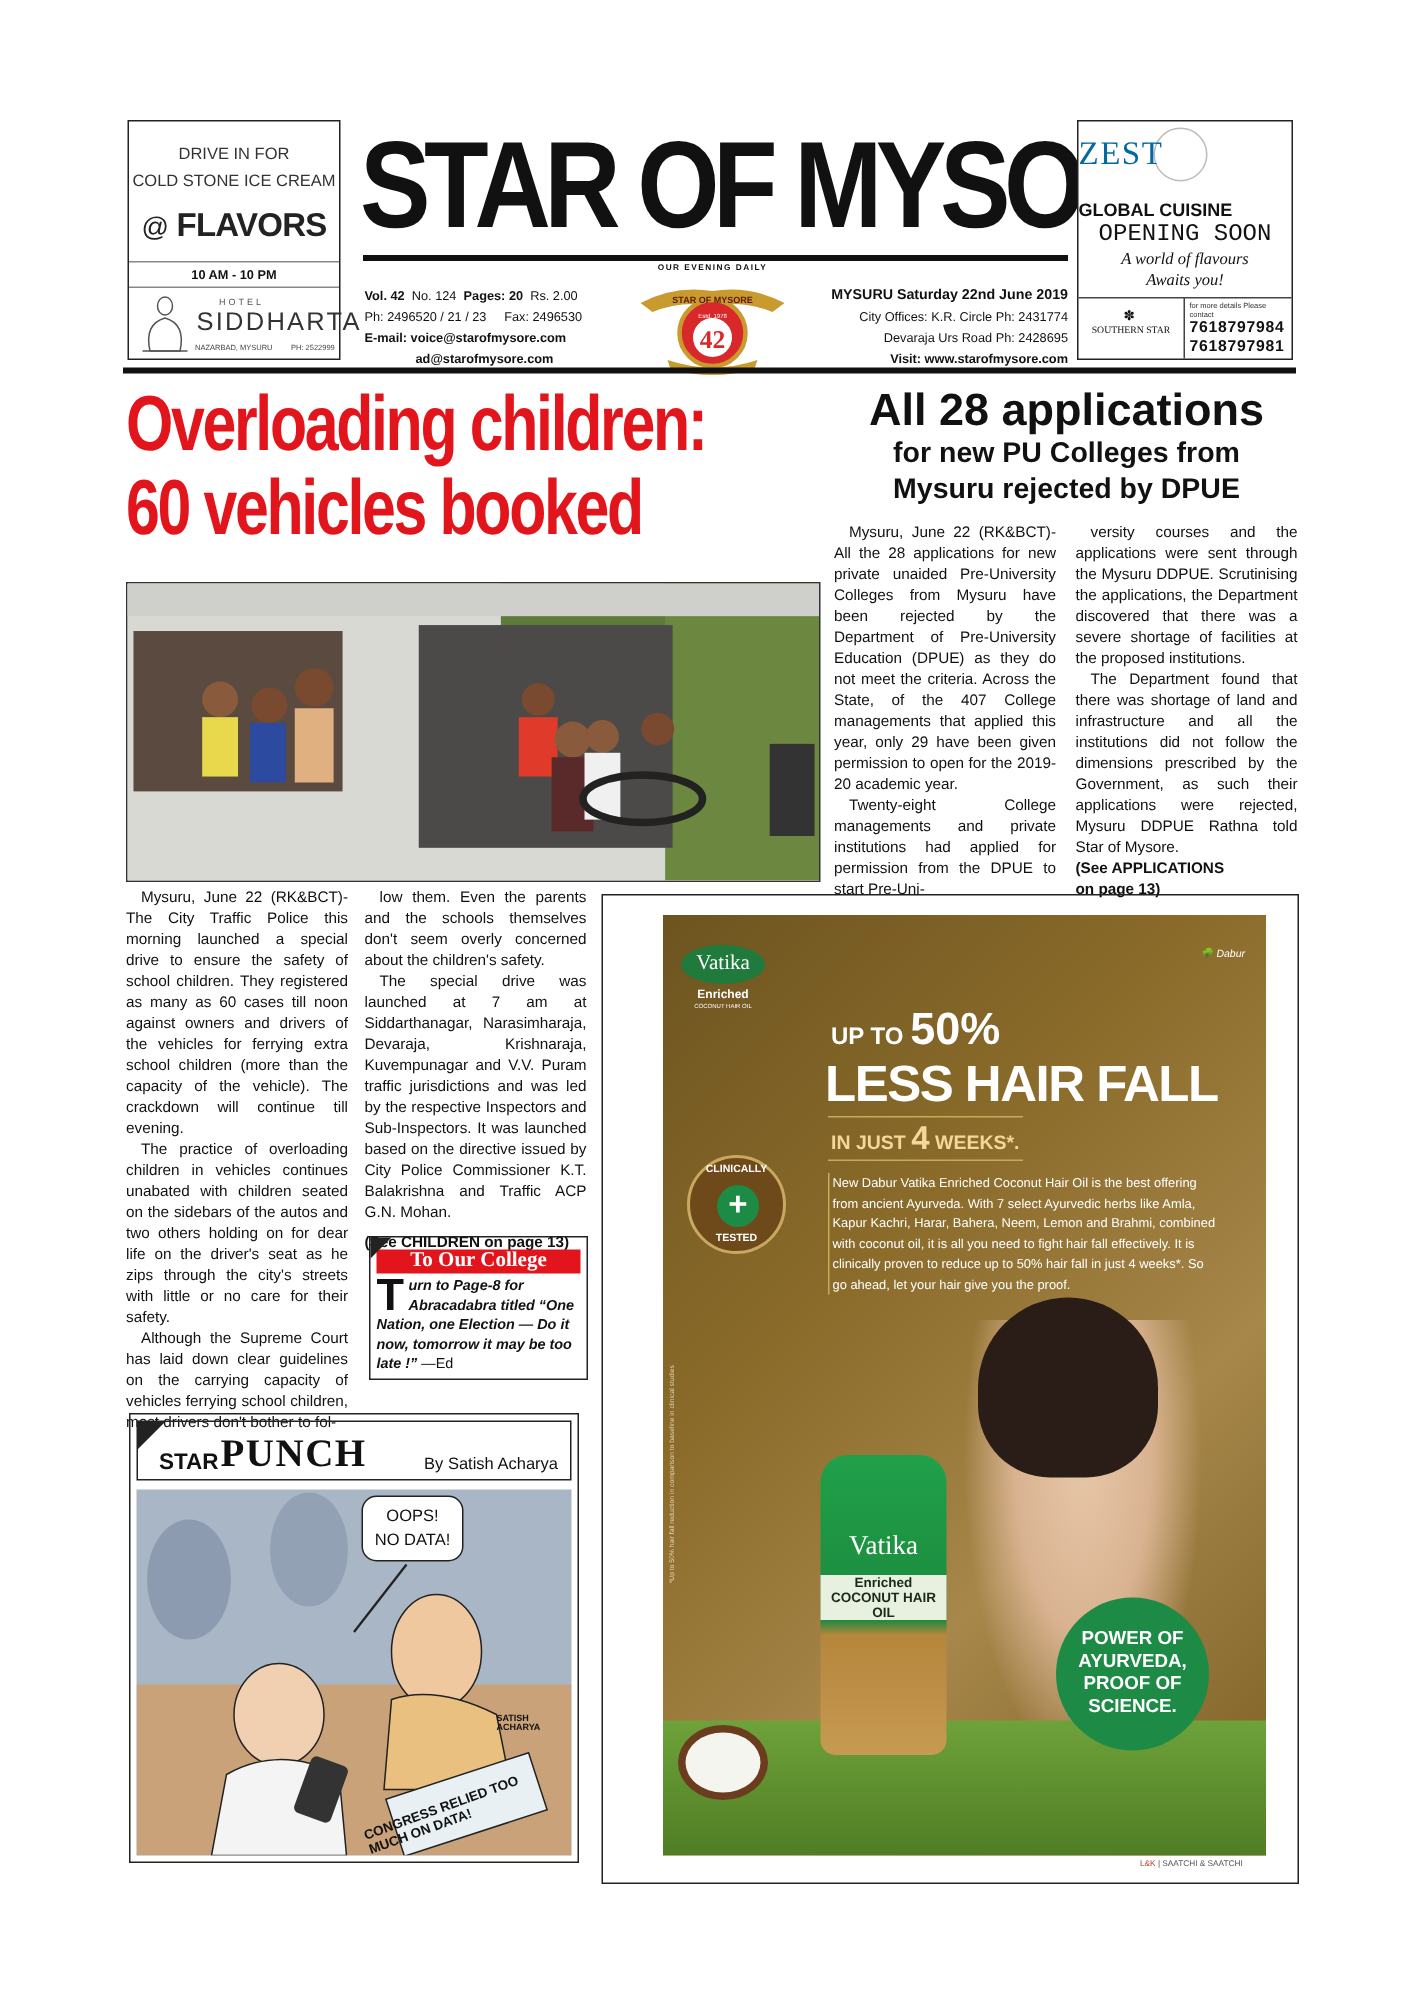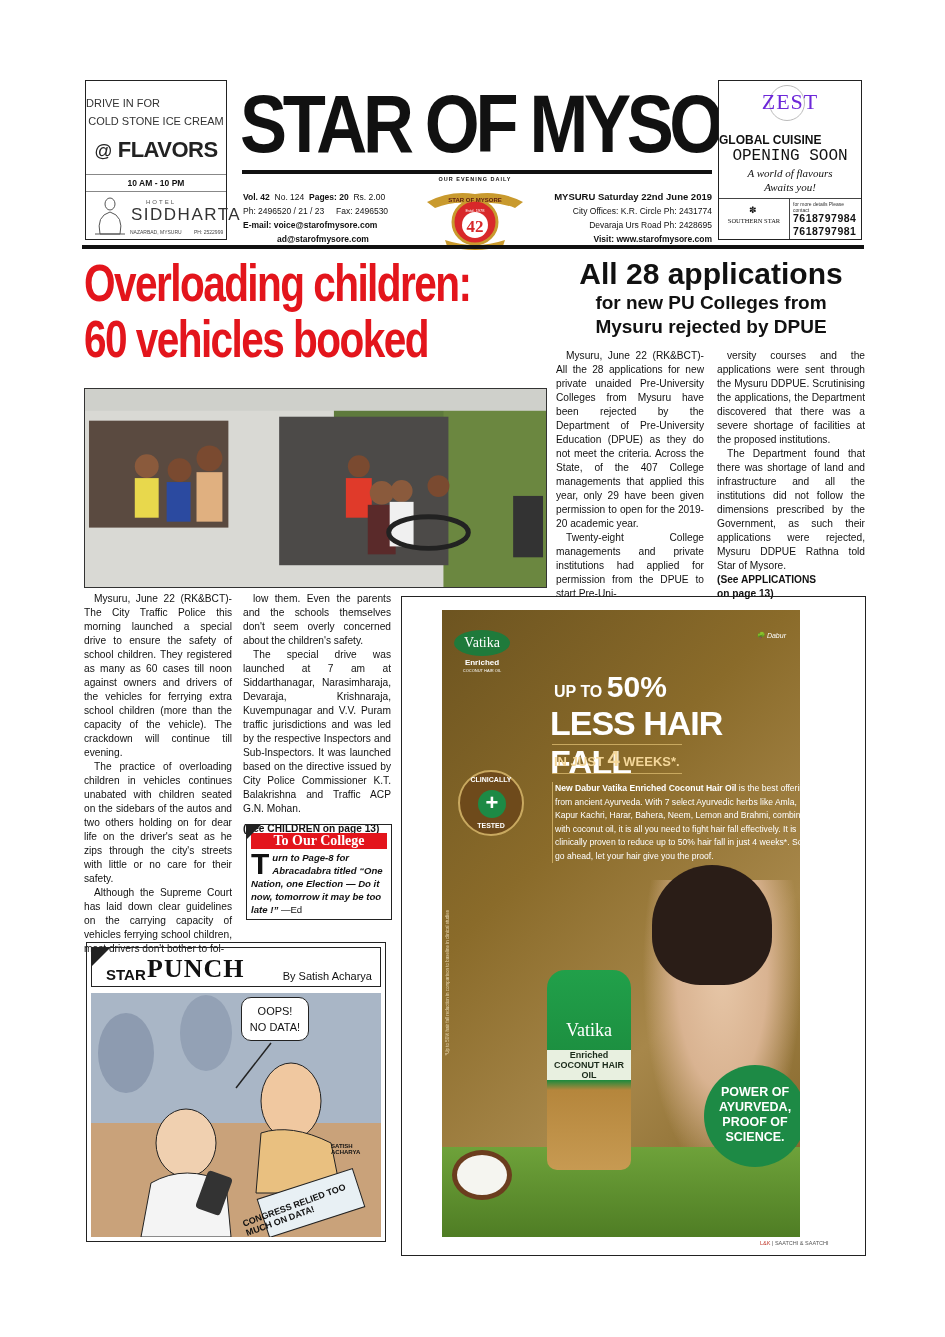--- a/index.html
+++ b/index.html
@@ -1,42 +1,42 @@
 <!DOCTYPE html>
 <html><head>
 <meta charset="utf-8">
 <style>
 *{box-sizing:border-box;margin:0;padding:0}
 body{width:945px;height:1337px;background:#fff;font-family:"Liberation Sans",sans-serif;color:#111;position:relative;overflow:hidden}
 .abs{position:absolute}
 
 .adbox{border:1.5px solid #222;background:#fff}
 #ad-left{left:85px;top:80px;width:142px;height:160px}
-#ad-left .l1{position:absolute;top:16px;width:100%;text-align:left;font-size:11px;color:#333}
+#ad-left .l1{position:absolute;top:16px;width:100%;text-align:center;font-size:11px;color:#333}
 #ad-left .l2{position:absolute;top:34px;width:100%;text-align:center;font-size:11px;color:#333}
 #ad-left .l3{position:absolute;top:56px;width:100%;text-align:center;font-size:22px;font-weight:bold;color:#222;letter-spacing:-0.5px}
 #ad-left .l3 .at{font-weight:normal;font-size:18px}
 #ad-left .hr1{position:absolute;top:93px;left:0;right:0;border-top:1px solid #888}
 #ad-left .l4{position:absolute;top:97px;width:100%;text-align:center;font-size:8.5px;font-weight:bold}
 #ad-left .hr2{position:absolute;top:110px;left:0;right:0;border-top:1px solid #888}
 #ad-left .buddha{position:absolute;left:6px;top:115px;width:36px;height:40px}
 #ad-left .l5{position:absolute;top:118px;left:60px;font-size:6px;letter-spacing:2px;color:#555}
 #ad-left .l6{position:absolute;top:124px;left:45px;font-size:17px;letter-spacing:1.5px;color:#333}
 #ad-left .l7{position:absolute;top:148px;left:44px;font-size:5px;color:#444}
 #ad-left .l8{position:absolute;top:148px;left:108px;font-size:5px;color:#444}
 #masthead-title{left:240px;top:76px;width:470px;height:95px;font-family:"Liberation Sans",sans-serif;font-weight:bold;font-size:82px;line-height:95px;letter-spacing:-5px;transform:scaleX(0.86);transform-origin:left;color:#111;white-space:nowrap}
 #mast-rule{left:242px;top:170px;width:470px;height:4px;background:#111}
 #tagline{left:405px;top:176px;width:140px;text-align:center;font-size:5.5px;font-weight:bold;letter-spacing:1px}
 .info{font-size:8.5px;line-height:14px;color:#111}
 #info-left{left:243px;top:190px;width:175px}
 #info-left b{font-weight:bold}
 #info-right{left:540px;top:190px;width:172px;text-align:right}
 #emblem{left:425px;top:182px;width:100px;height:70px}
 #ad-right{left:718px;top:80px;width:144px;height:160px}
-#ad-right .zest{position:absolute;top:8px;width:100%;text-align:center;font-family:"Liberation Serif",serif;font-size:22px;color:#6d28d9;letter-spacing:1px}
+#ad-right .zest{position:absolute;top:8px;width:100%;font-family:"Liberation Serif",serif;font-size:22px;color:#0369a1;letter-spacing:1px}
 #ad-right .zring{position:absolute;left:50px;top:4px;width:36px;height:36px;border-radius:50%;border:1.5px solid #bbb}
 #ad-right .g1{position:absolute;top:52px;width:100%;text-align:left;font-size:12px;font-weight:bold}
 #ad-right .g2{position:absolute;top:66px;width:100%;text-align:center;font-family:Liberation Mono, monospace;font-size:16px}
 #ad-right .g3{position:absolute;top:86px;width:100%;text-align:center;font-family:"Liberation Serif",serif;font-style:italic;font-size:11px}
 #ad-right .g4{position:absolute;top:100px;width:100%;text-align:center;font-family:"Liberation Serif",serif;font-style:italic;font-size:11px}
 #ad-right .hr{position:absolute;top:117px;left:0;right:0;border-top:1px solid #444}
 #ad-right .vr{position:absolute;top:117px;left:70px;bottom:0;border-left:1px solid #444}
 #ad-right .ss{position:absolute;top:136px;left:2px;width:66px;text-align:center;font-family:"Liberation Serif",serif;font-size:6.5px}
 #ad-right .ssicon{position:absolute;top:124px;left:30px;font-size:9px}
 #ad-right .c1{position:absolute;top:120px;left:74px;font-size:5px;color:#333}
@@ -69,32 +69,32 @@
 #cartoon .hdr{position:absolute;top:4px;left:4px;right:4px;height:40px;border:1.5px solid #222}
 #cartoon .tri{position:absolute;top:0;left:0;border-top:18px solid #222;border-right:18px solid transparent}
 #cartoon .star{position:absolute;left:14px;top:18px;font-size:15px;font-weight:bold}
 #cartoon .punch{position:absolute;left:55px;top:6px;font-family:"Liberation Serif",serif;font-size:26px;font-weight:bold;letter-spacing:1px}
 #cartoon .by{position:absolute;right:8px;top:22px;font-size:11px}
 #cartoon .art{position:absolute;top:50px;left:4px;right:4px;bottom:4px;background:#a9b6c6;overflow:hidden}
 #bubble{position:absolute;left:150px;top:4px;width:68px;height:44px;background:#fff;border:1.5px solid #222;border-radius:10px;text-align:center;font-size:11px;line-height:16px;padding-top:5px}
 #headline-paper{position:absolute;left:150px;top:205px;width:120px;font-size:9px;font-weight:bold;transform:rotate(-20deg)}
 
 #ad-frame{left:401px;top:596px;width:465px;height:660px;border:1.5px solid #222}
-#ad-inner{left:442px;top:610px;width:358px;height:627px;background:linear-gradient(135deg,#6d5420 0%,#8a6b2a 35%,#a7874a 65%,#7c5f25 100%);overflow:hidden}
+#ad-inner{left:442px;top:610px;width:402px;height:627px;background:linear-gradient(135deg,#6d5420 0%,#8a6b2a 35%,#a7874a 65%,#7c5f25 100%);overflow:hidden}
 #ad-inner .vat{position:absolute;left:12px;top:20px;width:56px;height:26px;border-radius:50%;background:#1f7a3b;color:#fff;font-family:"Liberation Serif",serif;font-size:14px;text-align:center;line-height:26px}
 #ad-inner .enr{position:absolute;left:6px;top:48px;width:68px;text-align:center;color:#fff;font-size:8px;font-weight:bold}
 #ad-inner .enr2{position:absolute;left:6px;top:58px;width:68px;text-align:center;color:#fff;font-size:4px}
 #ad-inner .dabur{position:absolute;right:14px;top:22px;color:#fff;font-size:7px;font-style:italic}
 #ad-inner .up{position:absolute;left:112px;top:60px;color:#fff;font-weight:bold;font-size:16px}
 #ad-inner .up .big{font-size:30px}
 #ad-inner .less{position:absolute;left:108px;top:94px;color:#fff;font-weight:bold;font-size:34px;letter-spacing:-1px}
 #ad-inner .weeks{position:absolute;left:110px;top:134px;color:#f4d79a;font-weight:bold;font-size:13px;border-top:1px solid #c9a960;border-bottom:1px solid #c9a960;padding:1px 2px}
 #ad-inner .weeks .n{font-size:22px}
 #ad-inner .copy{position:absolute;left:110px;top:172px;width:260px;color:#fff;font-size:8.6px;line-height:13.5px;border-left:1px solid #c9a960;padding-left:2px}
-#ad-inner .copy b{font-weight:bold}
+#ad-inner .copy b{font-weight:normal}
 #ad-inner .badge{position:absolute;left:16px;top:160px;width:66px;height:66px;border-radius:50%;background:#6e4a1b;border:2px solid #c9a960}
 #ad-inner .badge .plus{position:absolute;left:18px;top:18px;width:28px;height:28px;border-radius:50%;background:#1d8a45;color:#fff;font-size:22px;font-weight:bold;text-align:center;line-height:26px}
 #ad-inner .badge .t1{position:absolute;top:4px;width:100%;text-align:center;color:#fff;font-size:7px;font-weight:bold}
 #ad-inner .badge .t2{position:absolute;bottom:5px;width:100%;text-align:center;color:#fff;font-size:7px;font-weight:bold}
 #ad-inner .woman{position:absolute;left:200px;top:270px;width:160px;height:300px;background:radial-gradient(ellipse at 50% 30%,#e7c7a8 0%,#d9b391 40%,rgba(0,0,0,0) 70%)}
 #ad-inner .hair{position:absolute;left:210px;top:255px;width:120px;height:120px;border-radius:50% 50% 40% 40%;background:#2a1d17}
 #ad-inner .bottle{position:absolute;left:105px;top:360px;width:84px;height:200px;border-radius:18px 18px 10px 10px;background:linear-gradient(180deg,#21a04a 0%,#1b8a3d 55%,#b5863c 60%,#c79a52 100%)}
 #ad-inner .bottle .bv{position:absolute;top:50px;width:100%;text-align:center;color:#fff;font-family:"Liberation Serif",serif;font-size:18px}
 #ad-inner .bottle .be{position:absolute;top:80px;width:100%;text-align:center;color:#1a2a1a;font-size:9px;font-weight:bold;background:#e8f0e0}
 #ad-inner .grass{position:absolute;left:0;right:0;bottom:0;height:90px;background:linear-gradient(180deg,#6ea23a,#4f7d24)}

